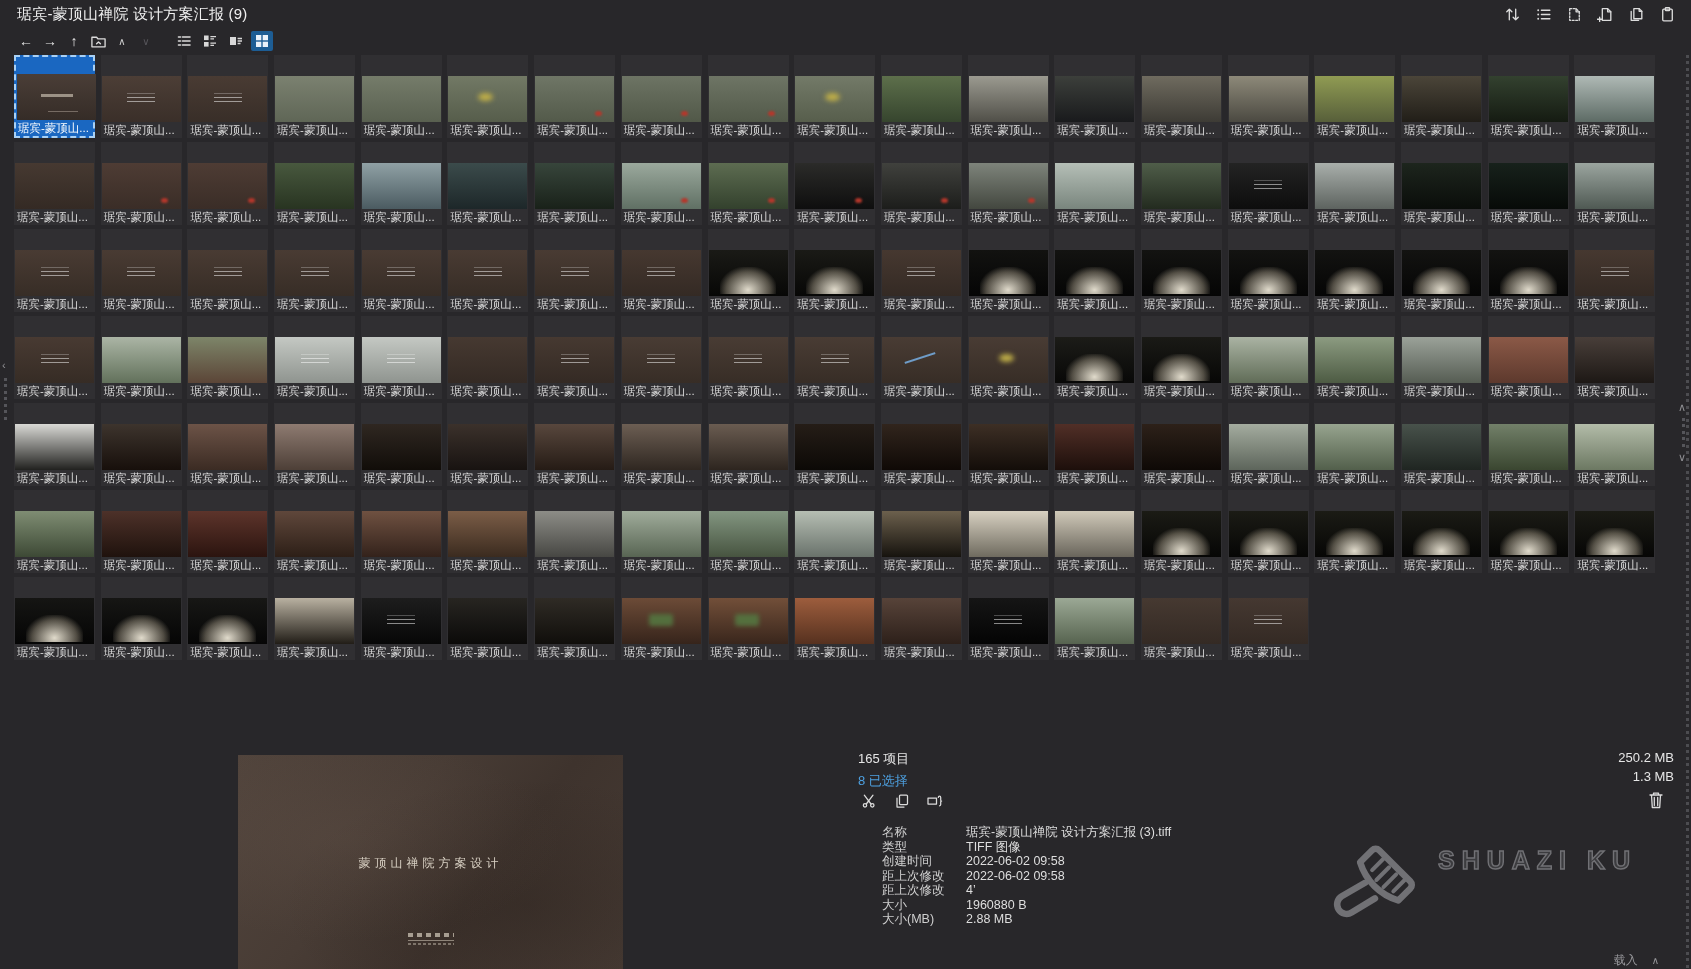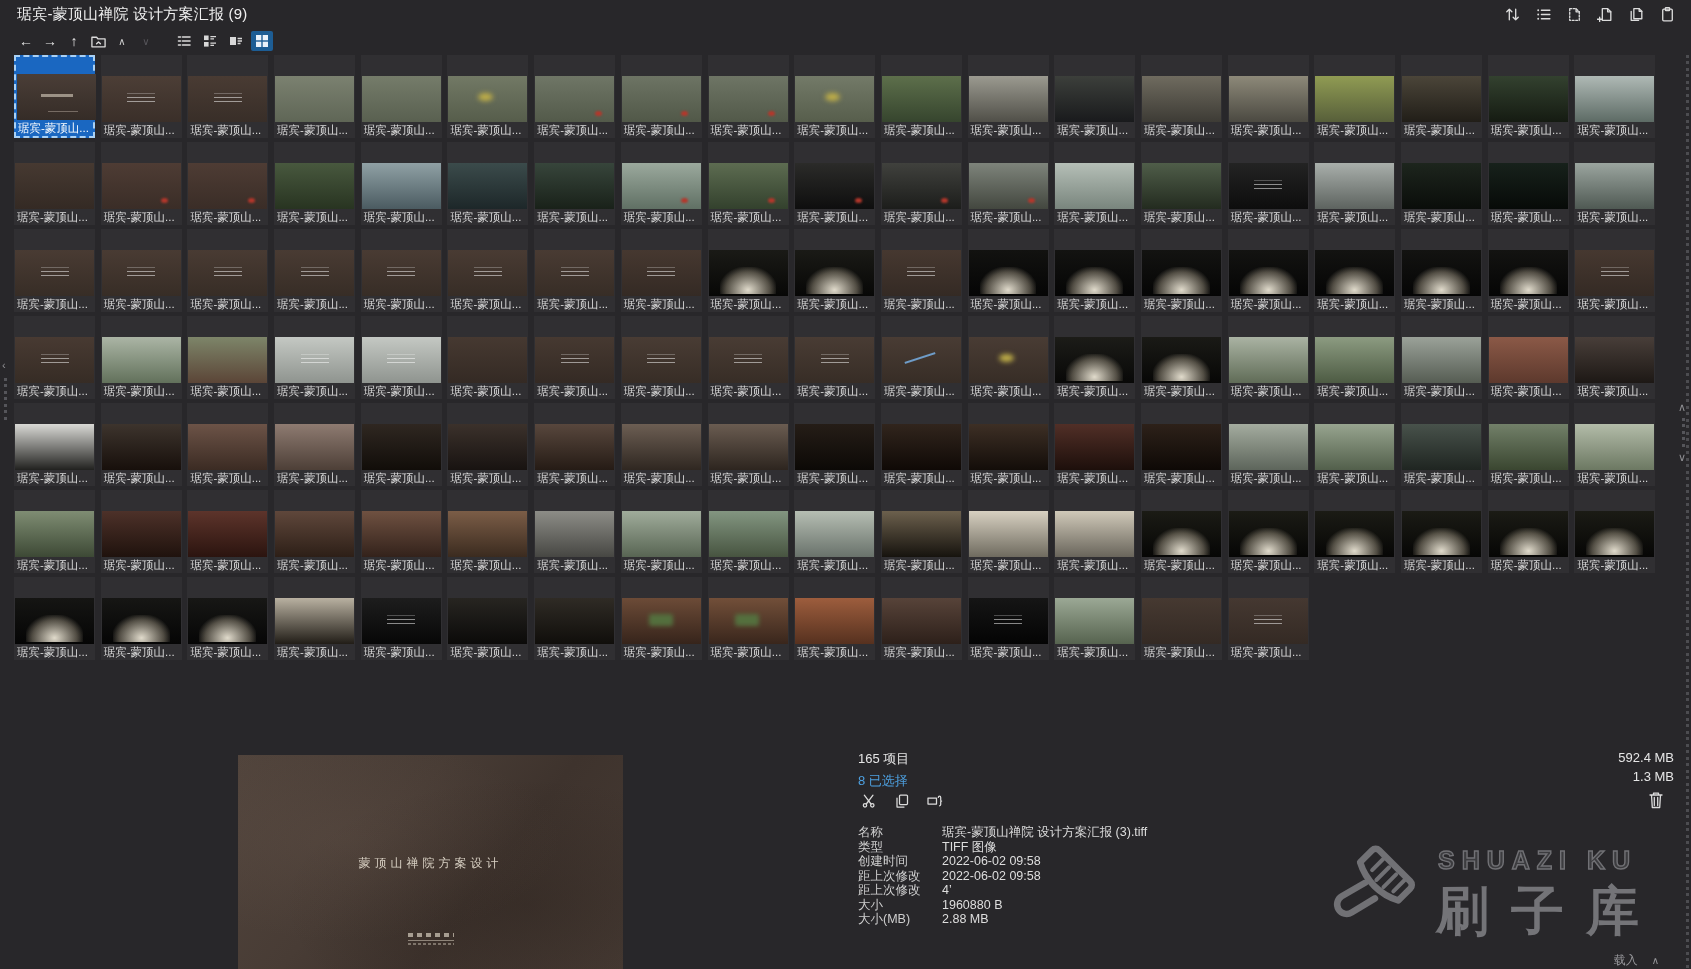--- a/index.html
+++ b/index.html
@@ -70,21 +70,21 @@
   .preview .plogo .l3 { margin-top:2px; height:2px; background:repeating-linear-gradient(90deg, rgba(225,216,200,.4) 0 3px, transparent 3px 5px); }
 
   .stats { position:absolute; left:858px; top:750px; font-size:13px; }
   .stats .row1 { color:#e6e6e6; }
   .stats .row2 { margin-top:4px; color:#4da0e0; }
 
   .actions { position:absolute; left:860px; top:792px; display:flex; gap:15px; }
   .actions .btn { width:18px; height:18px; display:flex; align-items:center; justify-content:center; cursor:pointer; }
 
   .details { position:absolute; left:858px; top:825px; font-size:12.5px; }
-  .det-row { display:flex; line-height:14.5px; }
+  .det-row { display:flex; line-height:14.5px;margin-left:24px; }
   .det-row .k { width:84px; color:#cfcfcf; }
   .det-row .v { color:#dedede; }
 
   .sizes { position:absolute; right:17px; top:750px; text-align:right; font-size:13px; color:#e6e6e6; }
   .sizes div + div { margin-top:4px; }
   .trash { position:absolute; right:26px; top:790px; width:18px; height:20px; cursor:pointer; }
 
   
   .watermark { position:absolute; left:1318px; top:838px; width:352px; height:118px; pointer-events:none; }
   .wm-brush { position:absolute; left:0; top:4px; }
@@ -797,21 +797,21 @@
       <span class="k">大小</span>
       <span class="v">1960880 B</span>
     </div>
     <div class="det-row">
       <span class="k">大小(MB)</span>
       <span class="v">2.88 MB</span>
     </div>
   </div>
 
 <div class="sizes">
-  <div>592.4 MB</div>
+  <div>250.2 MB</div>
   <div>1.3 MB</div>
 </div>
 
 <div class="trash">
   <svg width="18" height="20" viewBox="0 0 18 20" class="ic" style="stroke-width:1.3">
       <path d="M3 5h12M6.5 5V3.2h5V5M4.5 5l.8 12.5h7.4L13.5 5"></path>
       <path d="M7.3 7.5v8M10.7 7.5v8"></path>
     </svg>
 </div>
 
@@ -819,19 +819,18 @@
   <div class="wm-brush">
     <svg width="104" height="110" viewBox="0 0 104 110">
       <g transform="rotate(45 52 50)" stroke="#717175" stroke-width="6.5" fill="none" stroke-linejoin="round" stroke-linecap="round">
         <path d="M29 14h44a5 5 0 0 1 5 5v17c-17 9 -37 9 -54 0V19a5 5 0 0 1 5-5z"></path>
         <path d="M38 17v16M48 19v18M58 19v18M68 17v16" stroke-width="4"></path>
         <path d="M42 47l-7 26a9.5 9.5 0 0 0 18.5 4.5L60 51"></path>
       </g>
     </svg>
   </div>
   <div class="wm-en">SHUAZI KU</div>
-  <div class="wm-cn">刷子库</div>
 </div>
 
 <div class="loadmore">
   <span class="txt">载入</span>
   <span class="ch">∧</span>
 </div>
 
 </body></html>

